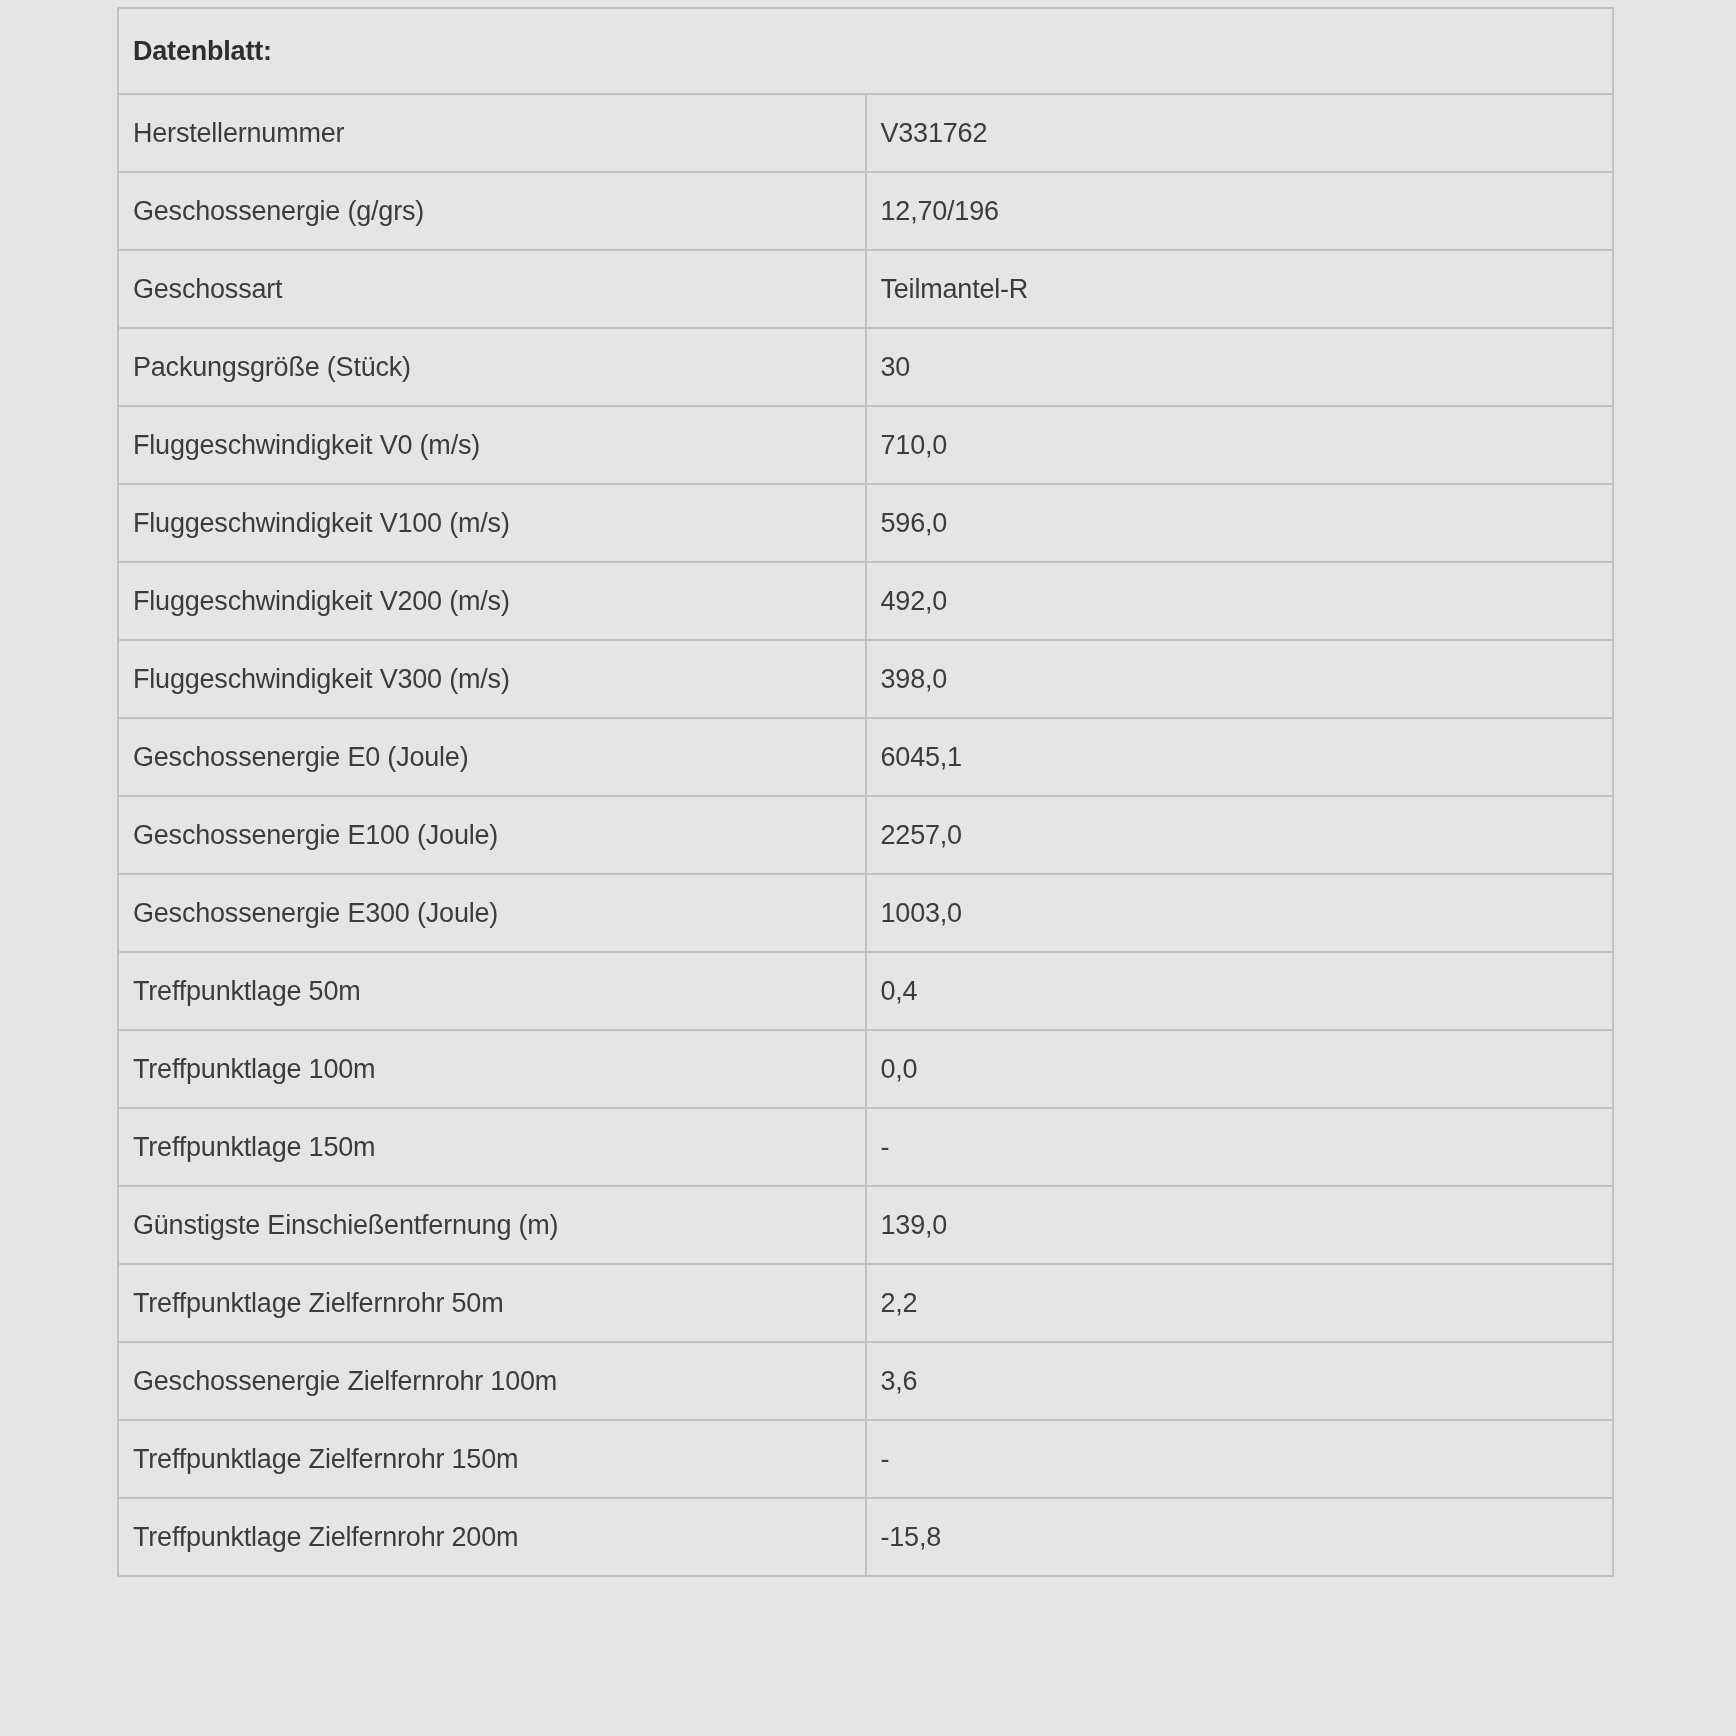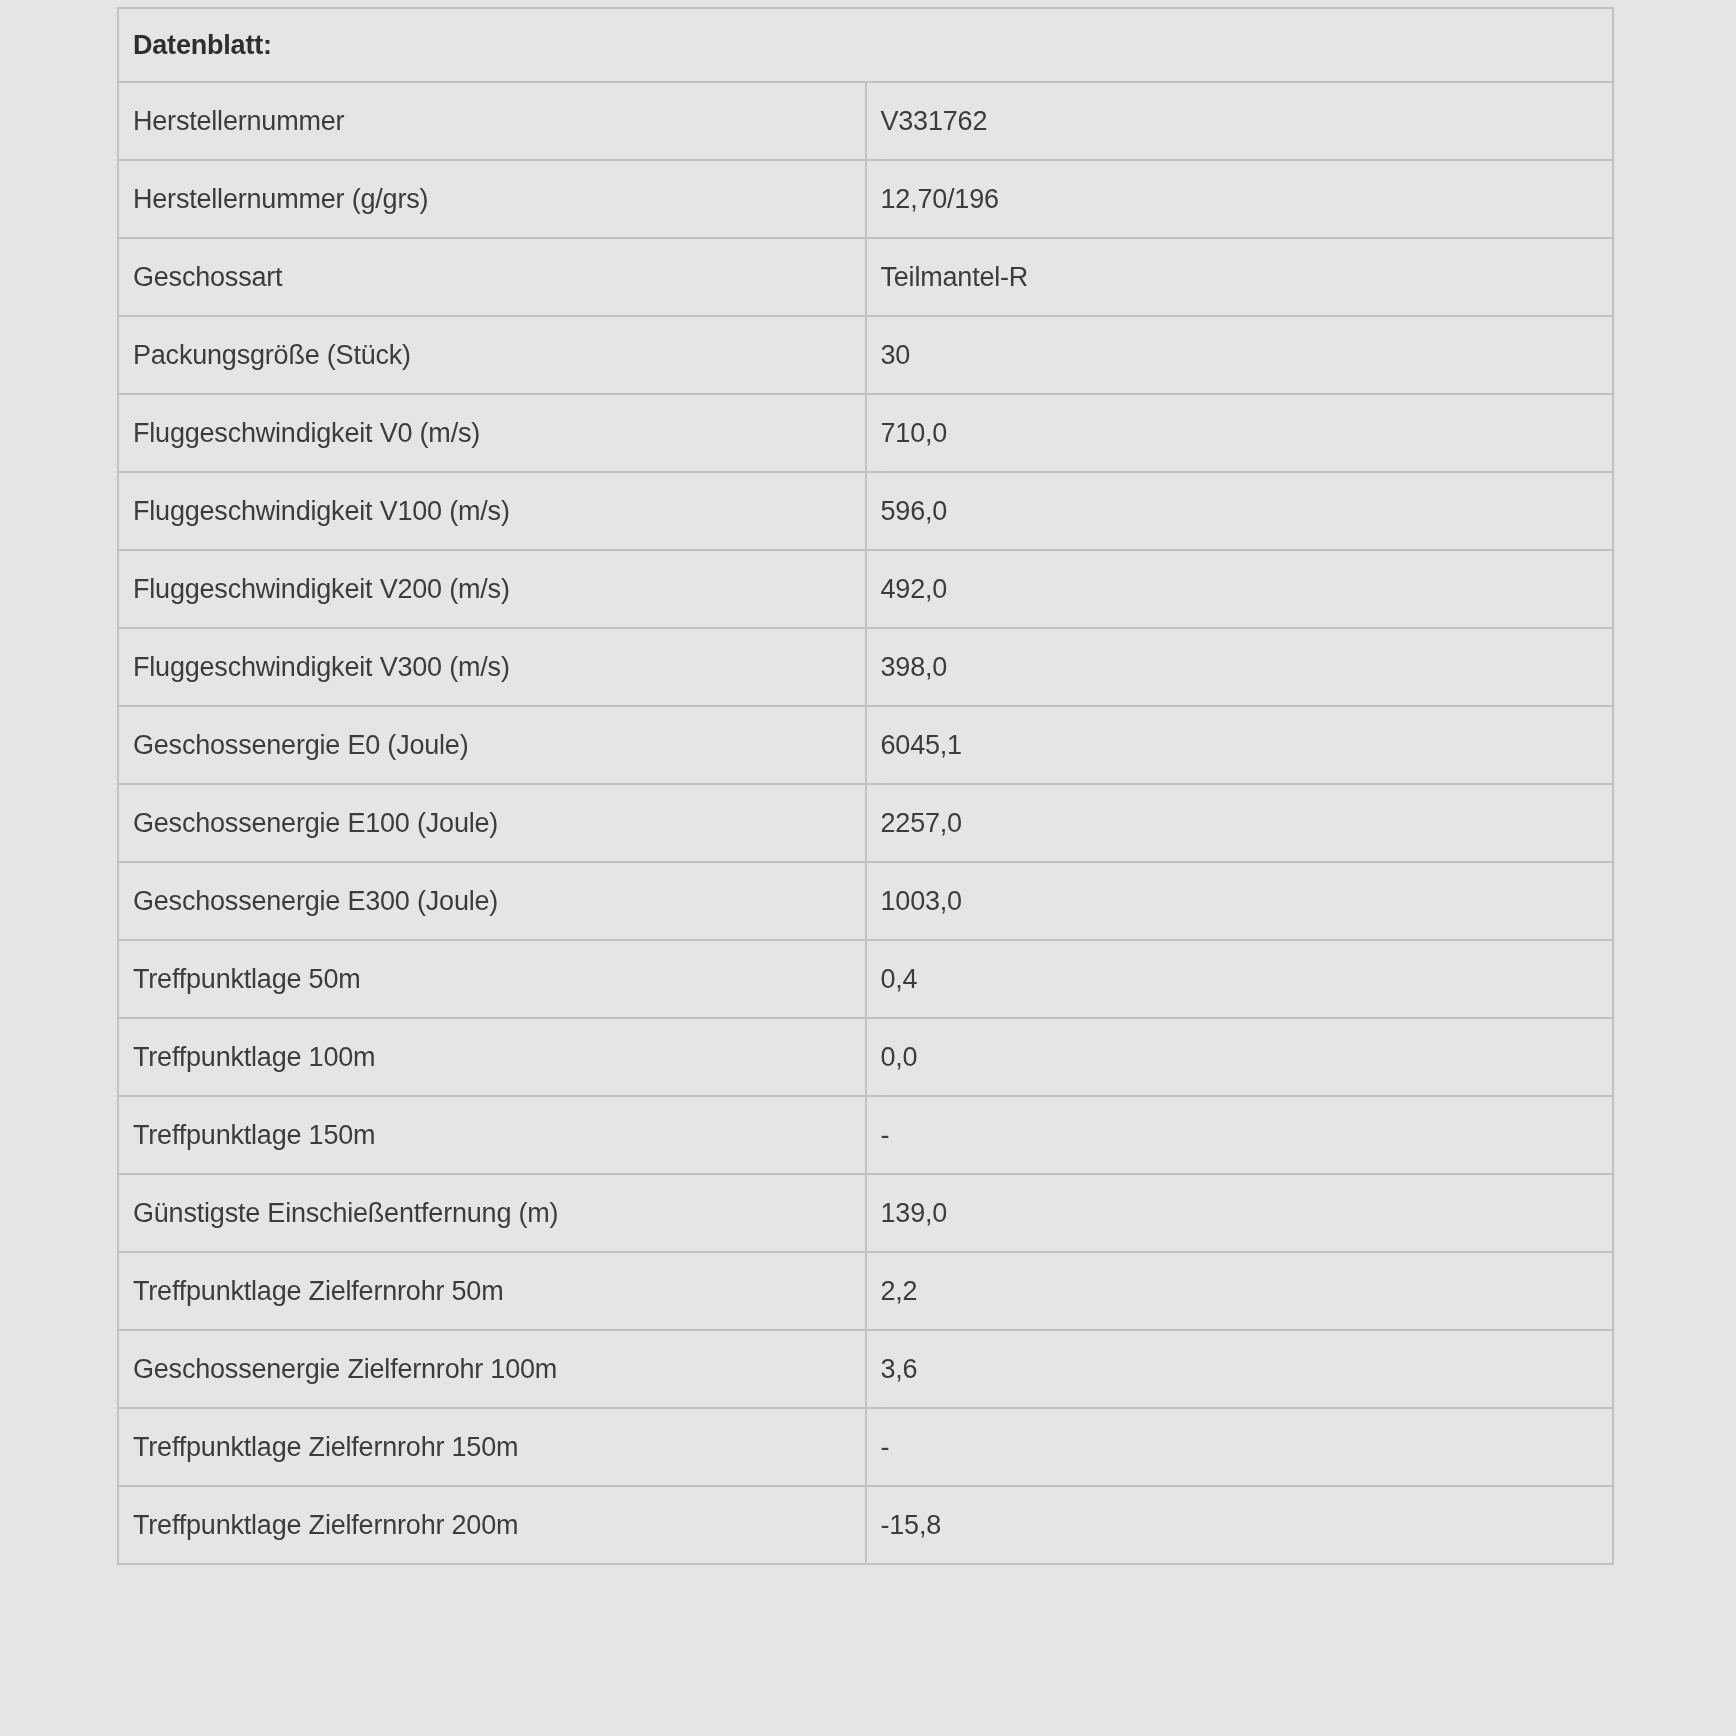--- a/index.html
+++ b/index.html
@@ -24,21 +24,21 @@
     background: #e5e5e5;
     text-align: left;
     vertical-align: middle;
     padding: 0 14px;
     font-size: 27px;
     letter-spacing: -0.2px;
     white-space: nowrap;
     overflow: hidden;
   }
   table.datasheet th.table-title {
-    height: 74px;
+    height: 86px;
     font-weight: 700;
     color: #2e2e2e;
   }
   table.datasheet td {
     height: 78px;
     color: #3c3c3c;
   }
   table.datasheet td.label-cell { width: 749px; border-radius: 8px; }
   table.datasheet td.value-cell { width: 748px; border-radius: 29px; }
 </style>
@@ -50,21 +50,21 @@
     <tr>
       <th class="table-title" colspan="2">Datenblatt:</th>
     </tr>
 
   <tr>
     <td class="label-cell">Herstellernummer</td>
     <td class="value-cell">V331762</td>
   </tr>
 
   <tr>
-    <td class="label-cell">Herstellernummer (g/grs)</td>
+    <td class="label-cell">Geschossenergie (g/grs)</td>
     <td class="value-cell">12,70/196</td>
   </tr>
 
   <tr>
     <td class="label-cell">Geschossart</td>
     <td class="value-cell">Teilmantel-R</td>
   </tr>
 
   <tr>
     <td class="label-cell">Packungsgröße (Stück)</td>

